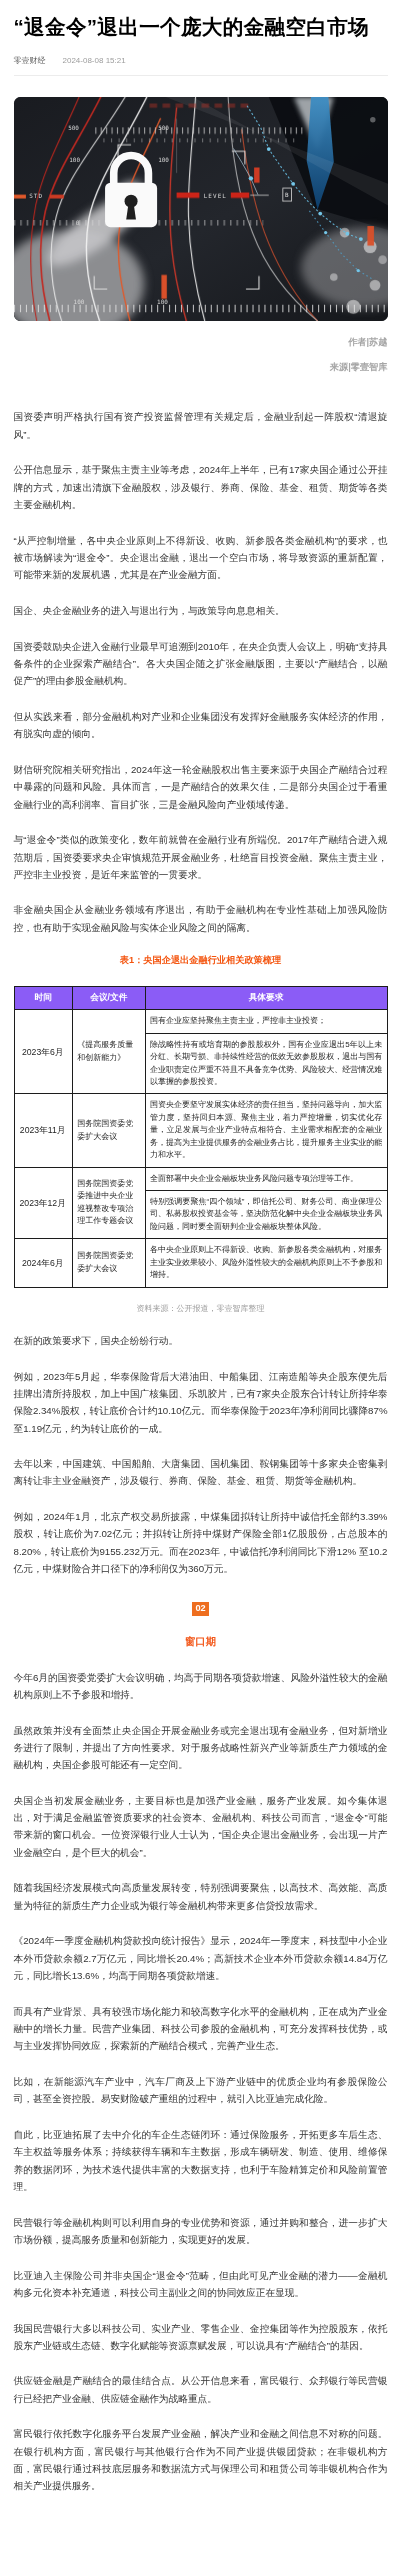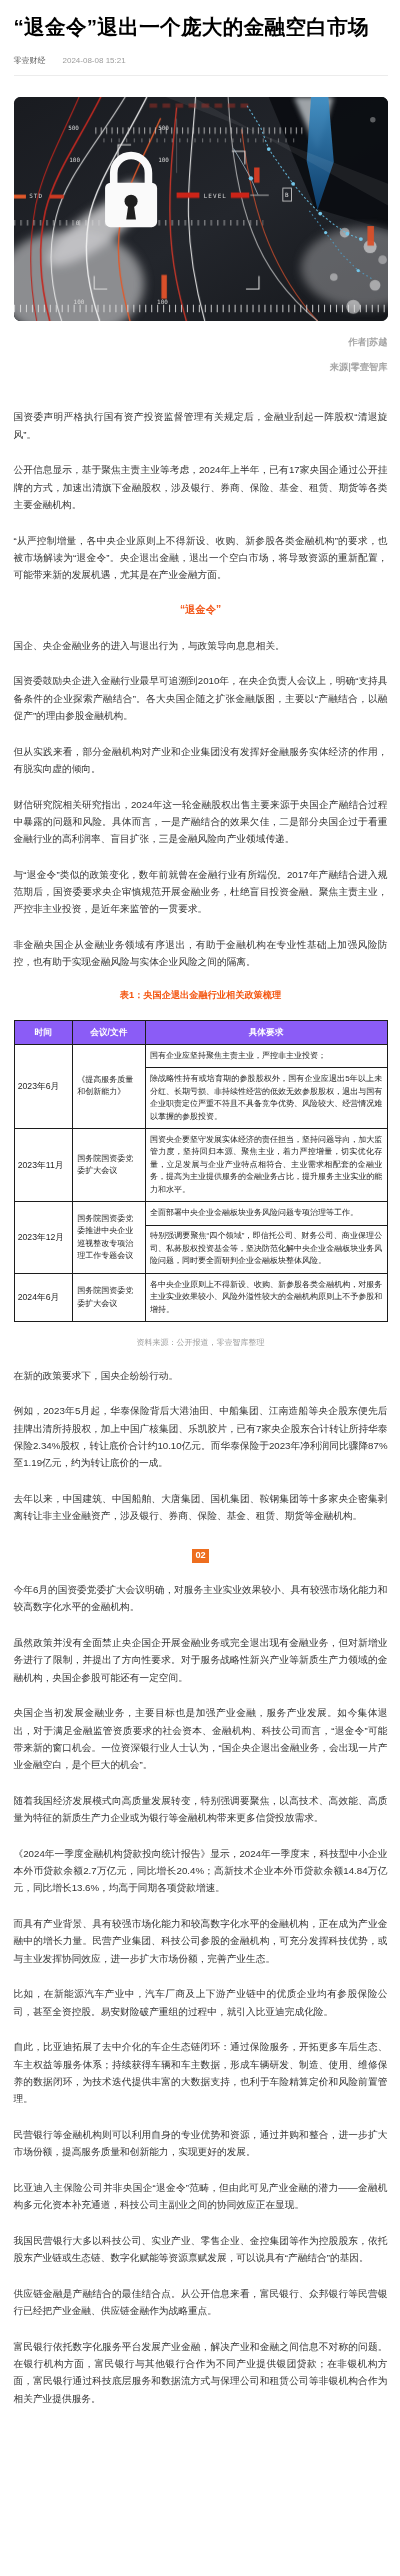--- a/index.html
+++ b/index.html
@@ -18,21 +18,21 @@
   .para{font-size:9.7px;line-height:17.3px;color:#333;margin:18.4px 0;text-align:justify;}
   .badge-row{text-align:center;margin:25px 0 0;}
   .badge{display:inline-block;background:#ee6e1f;color:#fff;font-size:9.2px;font-weight:700;padding:1.1px 3.2px;line-height:1.2;}
   .sec-title{text-align:center;color:#f3591c;font-size:10.3px;font-weight:700;margin:19.5px 0;}
   .tbl-caption{text-align:center;color:#f4540e;font-size:9.2px;font-weight:700;margin:17.3px 0;line-height:1.5;}
   table.policy-table{width:100%;border-collapse:collapse;border:1.6px solid #1c1c1c;margin:15px 0 7.6px;}
   .policy-table th{background:#8b5cf6;color:#fff;font-size:8.7px;font-weight:700;text-align:center;
     padding:5.4px 4.3px;border:1.1px solid #1c1c1c;}
   .policy-table td{border:1.1px solid #1c1c1c;font-size:8px;color:#1f1f1f;line-height:12.5px;
     padding:4.9px 4.3px;vertical-align:middle;text-align:justify;}
-  .policy-table td.cell-time{width:50px;font-size:8.7px;text-align:left;padding-left:3.2px;}
+  .policy-table td.cell-time{width:50px;font-size:8.7px;text-align:center;padding-left:3.2px;}
   .policy-table td.cell-doc{width:63px;text-align:left;}
   .tbl-source{text-align:center;color:#9c9c9c;font-size:8px;margin:15px 0 18.4px;}
 </style>
 </head>
 <body>
 
 <div class="page">
 
   <h1 class="title">“退金令”退出一个庞大的金融空白市场</h1>
 
@@ -167,21 +167,20 @@
 
   <div class="byline">
     <div>作者|苏越</div>
     <div>来源|零壹智库</div>
   </div>
 
   <div class="body-host" id="article-body">
       <p class="para">国资委声明严格执行国有资产投资监督管理有关规定后，金融业刮起一阵股权“清退旋风”。</p>
       <p class="para">公开信息显示，基于聚焦主责主业等考虑，2024年上半年，已有17家央国企通过公开挂牌的方式，加速出清旗下金融股权，涉及银行、券商、保险、基金、租赁、期货等各类主要金融机构。</p>
       <p class="para">“从严控制增量，各中央企业原则上不得新设、收购、新参股各类金融机构”的要求，也被市场解读为“退金令”。央企退出金融，退出一个空白市场，将导致资源的重新配置，可能带来新的发展机遇，尤其是在产业金融方面。</p>
-      <div class="sec-title">“退金令”</div>
       <p class="para">国企、央企金融业务的进入与退出行为，与政策导向息息相关。</p>
       <p class="para">国资委鼓励央企进入金融行业最早可追溯到2010年，在央企负责人会议上，明确“支持具备条件的企业探索产融结合”。各大央国企随之扩张金融版图，主要以“产融结合，以融促产”的理由参股金融机构。</p>
       <p class="para">但从实践来看，部分金融机构对产业和企业集团没有发挥好金融服务实体经济的作用，有脱实向虚的倾向。</p>
       <p class="para">财信研究院相关研究指出，2024年这一轮金融股权出售主要来源于央国企产融结合过程中暴露的问题和风险。具体而言，一是产融结合的效果欠佳，二是部分央国企过于看重金融行业的高利润率、盲目扩张，三是金融风险向产业领域传递。</p>
       <p class="para">与“退金令”类似的政策变化，数年前就曾在金融行业有所端倪。2017年产融结合进入规范期后，国资委要求央企审慎规范开展金融业务，杜绝盲目投资金融。聚焦主责主业，严控非主业投资，是近年来监管的一贯要求。</p>
       <p class="para">非金融央国企从金融业务领域有序退出，有助于金融机构在专业性基础上加强风险防控，也有助于实现金融风险与实体企业风险之间的隔离。</p>
       <div class="tbl-caption">表1：央国企退出金融行业相关政策梳理</div>
       <table class="policy-table">
         <thead>
           <tr>
@@ -216,27 +215,29 @@
             <td class="cell-time" rowspan="1">2024年6月</td>
             <td class="cell-doc" rowspan="1">国务院国资委党委扩大会议</td>
             <td class="cell-req">各中央企业原则上不得新设、收购、新参股各类金融机构，对服务主业实业效果较小、风险外溢性较大的金融机构原则上不予参股和增持。</td>
           </tr>
         </tbody>
       </table>
       <div class="tbl-source">资料来源：公开报道，零壹智库整理</div>
       <p class="para">在新的政策要求下，国央企纷纷行动。</p>
       <p class="para">例如，2023年5月起，华泰保险背后大港油田、中船集团、江南造船等央企股东便先后挂牌出清所持股权，加上中国广核集团、乐凯胶片，已有7家央企股东合计转让所持华泰保险2.34%股权，转让底价合计约10.10亿元。而华泰保险于2023年净利润同比骤降87%至1.19亿元，约为转让底价的一成。</p>
       <p class="para">去年以来，中国建筑、中国船舶、大唐集团、国机集团、鞍钢集团等十多家央企密集剥离转让非主业金融资产，涉及银行、券商、保险、基金、租赁、期货等金融机构。</p>
+      <p class="para">例如，2024年1月，北京产权交易所披露，中煤集团拟转让所持中诚信托全部约3.39%股权，转让底价为7.02亿元；并拟转让所持中煤财产保险全部1亿股股份，占总股本的8.20%，转让底价为9155.232万元。而在2023年，中诚信托净利润同比下滑12% 至10.2亿元，中煤财险合并口径下的净利润仅为360万元。</p>
       <div class="badge-row"><span class="badge">02</span></div>
-      <p class="para">今年6月的国资委党委扩大会议明确，对服务主业实业效果较小、具有较强市场化能力和较高数字化水平的金融机构。</p>
+      <div class="sec-title">窗口期</div>
+      <p class="para">今年6月的国资委党委扩大会议明确，均高于同期各项贷款增速、风险外溢性较大的金融机构原则上不予参股和增持。</p>
       <p class="para">虽然政策并没有全面禁止央企国企开展金融业务或完全退出现有金融业务，但对新增业务进行了限制，并提出了方向性要求。对于服务战略性新兴产业等新质生产力领域的金融机构，央国企参股可能还有一定空间。</p>
       <p class="para">央国企当初发展金融业务，主要目标也是加强产业金融，服务产业发展。如今集体退出，对于满足金融监管资质要求的社会资本、金融机构、科技公司而言，“退金令”可能带来新的窗口机会。一位资深银行业人士认为，“国企央企退出金融业务，会出现一片产业金融空白，是个巨大的机会”。</p>
       <p class="para">随着我国经济发展模式向高质量发展转变，特别强调要聚焦，以高技术、高效能、高质量为特征的新质生产力企业或为银行等金融机构带来更多信贷投放需求。</p>
       <p class="para">《2024年一季度金融机构贷款投向统计报告》显示，2024年一季度末，科技型中小企业本外币贷款余额2.7万亿元，同比增长20.4%；高新技术企业本外币贷款余额14.84万亿元，同比增长13.6%，均高于同期各项贷款增速。</p>
-      <p class="para">而具有产业背景、具有较强市场化能力和较高数字化水平的金融机构，正在成为产业金融中的增长力量。民营产业集团、科技公司参股的金融机构，可充分发挥科技优势，或与主业发挥协同效应，进一步扩大市场份额，完善产业生态。</p>
+      <p class="para">而具有产业背景、具有较强市场化能力和较高数字化水平的金融机构，正在成为产业金融中的增长力量。民营产业集团、科技公司参股的金融机构，可充分发挥科技优势，或与主业发挥协同效应，探索新的产融结合模式，完善产业生态。</p>
       <p class="para">比如，在新能源汽车产业中，汽车厂商及上下游产业链中的优质企业均有参股保险公司，甚至全资控股。易安财险破产重组的过程中，就引入比亚迪完成化险。</p>
       <p class="para">自此，比亚迪拓展了去中介化的车企生态链闭环：通过保险服务，开拓更多车后生态、车主权益等服务体系；持续获得车辆和车主数据，形成车辆研发、制造、使用、维修保养的数据闭环，为技术迭代提供丰富的大数据支持，也利于车险精算定价和风险前置管理。</p>
       <p class="para">民营银行等金融机构则可以利用自身的专业优势和资源，通过并购和整合，进一步扩大市场份额，提高服务质量和创新能力，实现更好的发展。</p>
       <p class="para">比亚迪入主保险公司并非央国企“退金令”范畴，但由此可见产业金融的潜力——金融机构多元化资本补充通道，科技公司主副业之间的协同效应正在显现。</p>
       <p class="para">我国民营银行大多以科技公司、实业产业、零售企业、金控集团等作为控股股东，依托股东产业链或生态链、数字化赋能等资源禀赋发展，可以说具有“产融结合”的基因。</p>
       <p class="para">供应链金融是产融结合的最佳结合点。从公开信息来看，富民银行、众邦银行等民营银行已经把产业金融、供应链金融作为战略重点。</p>
       <p class="para">富民银行依托数字化服务平台发展产业金融，解决产业和金融之间信息不对称的问题。在银行机构方面，富民银行与其他银行合作为不同产业提供银团贷款；在非银机构方面，富民银行通过科技底层服务和数据流方式与保理公司和租赁公司等非银机构合作为相关产业提供服务。</p>
     </div>
 
 </div>

